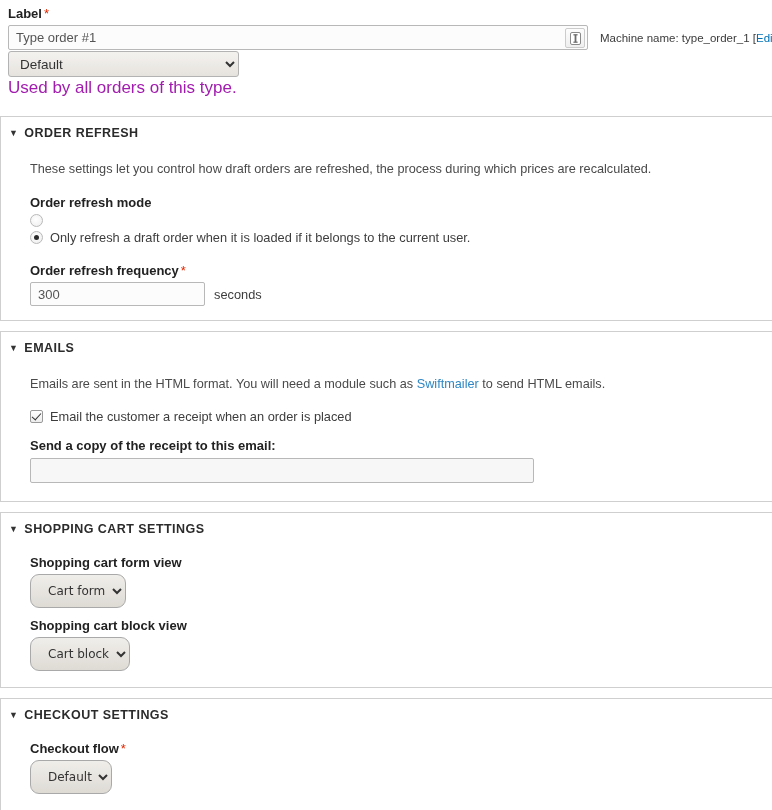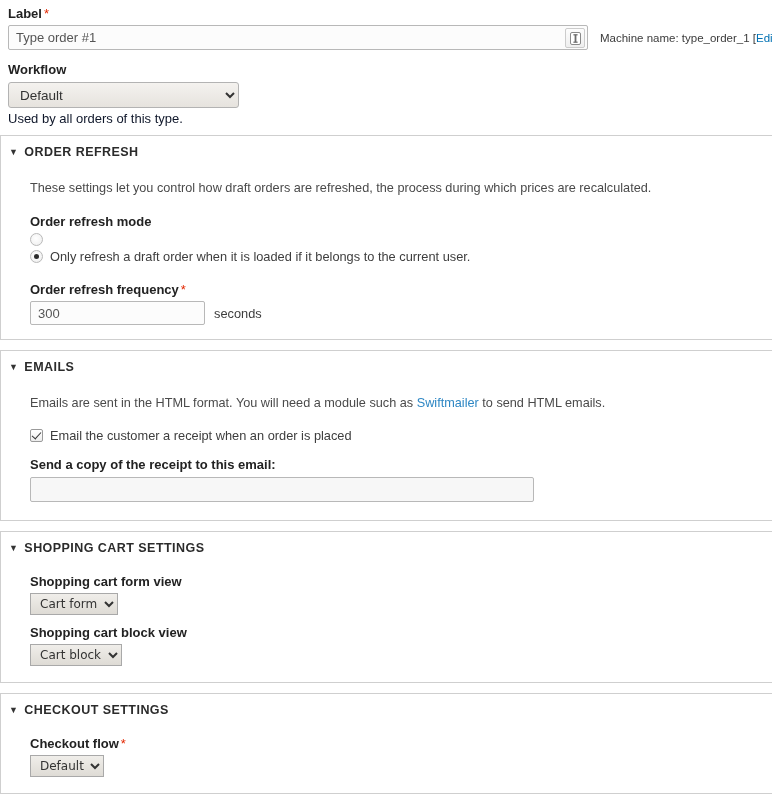--- a/index.html
+++ b/index.html
@@ -78,51 +78,51 @@
     margin-left: 12px;
     font-size: 11.5px;
     color: #3b3b3b;
     white-space: nowrap;
   }
   .machine-name a {
     color: #0071b3;
     text-decoration: none;
   }
   .desc {
-    font-size: 13px;
-    color: #0f172a;
-    margin: 3px 0 0 0;
+    font-size: 17px;
+    color: #a21caf;
+    margin: 3px 0 12px 0;
     line-height: 16px;
   }
 
   
   select.big-select {
     box-sizing: border-box;
     width: 231px;
     height: 26px;
     font-family: "Liberation Sans", sans-serif;
     font-size: 13.5px;
     color: #333333;
     border: 1px solid #b3b3b3;
     border-radius: 3px;
     background: linear-gradient(#f4f2ef, #e6e3de);
     padding: 2px 4px 2px 7px;
     margin-top: 1px;
     outline: none;
   }
   select.mini-select {
     box-sizing: border-box;
-    height: 22px;
+    height: 34px;
     font-family: "DejaVu Sans", sans-serif;
     font-size: 12px;
     color: #333333;
     border: 1px solid #a9a9a9;
-    border-radius: 0;
+    border-radius: 9px;
     background: linear-gradient(#f0eeea, #dedbd5);
-    padding: 1px 3px 1px 5px;
+    padding: 1px 3px 1px 13px;
     outline: none;
   }
 
   
   .fieldset {
     box-sizing: border-box;
     border: 1px solid #cfcfcf;
     border-right: none;
     background: #ffffff;
     margin: 0 0 0 6px;
@@ -258,21 +258,20 @@
           <rect x="0.5" y="0.5" width="10" height="12" rx="1.5" fill="#ffffff" stroke="#8a8a8a"></rect>
           <rect x="4.6" y="2.6" width="1.8" height="7.6" fill="#6b6b6b"></rect>
           <rect x="3.4" y="2.2" width="4.2" height="1.2" fill="#6b6b6b"></rect>
           <rect x="3.4" y="9.6" width="4.2" height="1.2" fill="#6b6b6b"></rect>
         </svg>
       </span>
     </span>
     <span class="machine-name"><span>Machine name: </span><span>type_order_1</span><span> [</span><a href="#">Edit</a><span>]</span></span>
   </div>
 
-  <label class="form-label" style="margin-top:12px;">Workflow</label>
   <select class="big-select">
     <option>Default</option>
   </select>
   <div class="desc">Used by all orders of this type.</div>
 </div>
 
 <div class="spacer-8"></div>
 
 <fieldset class="fieldset wide" style="margin-left:0;">
   <div class="legend">

